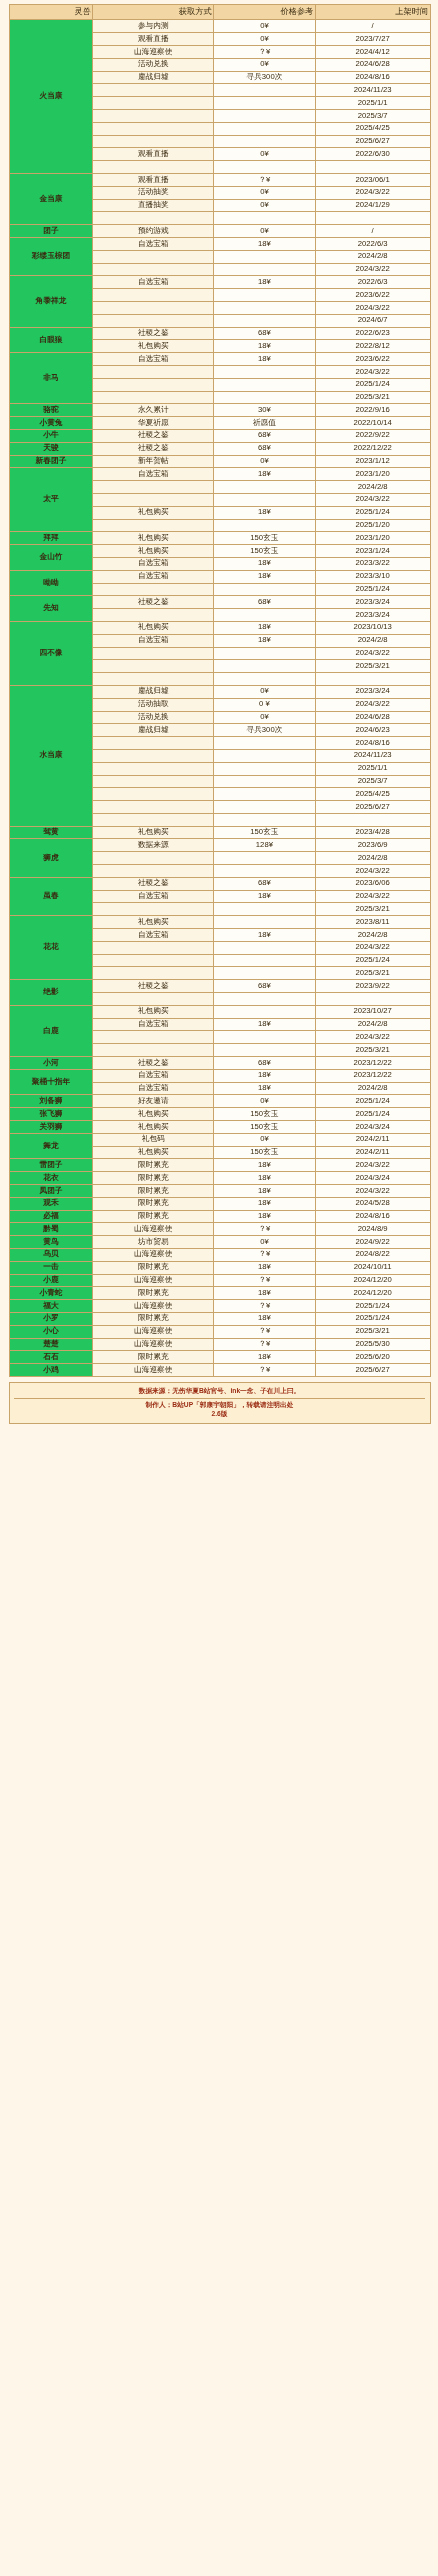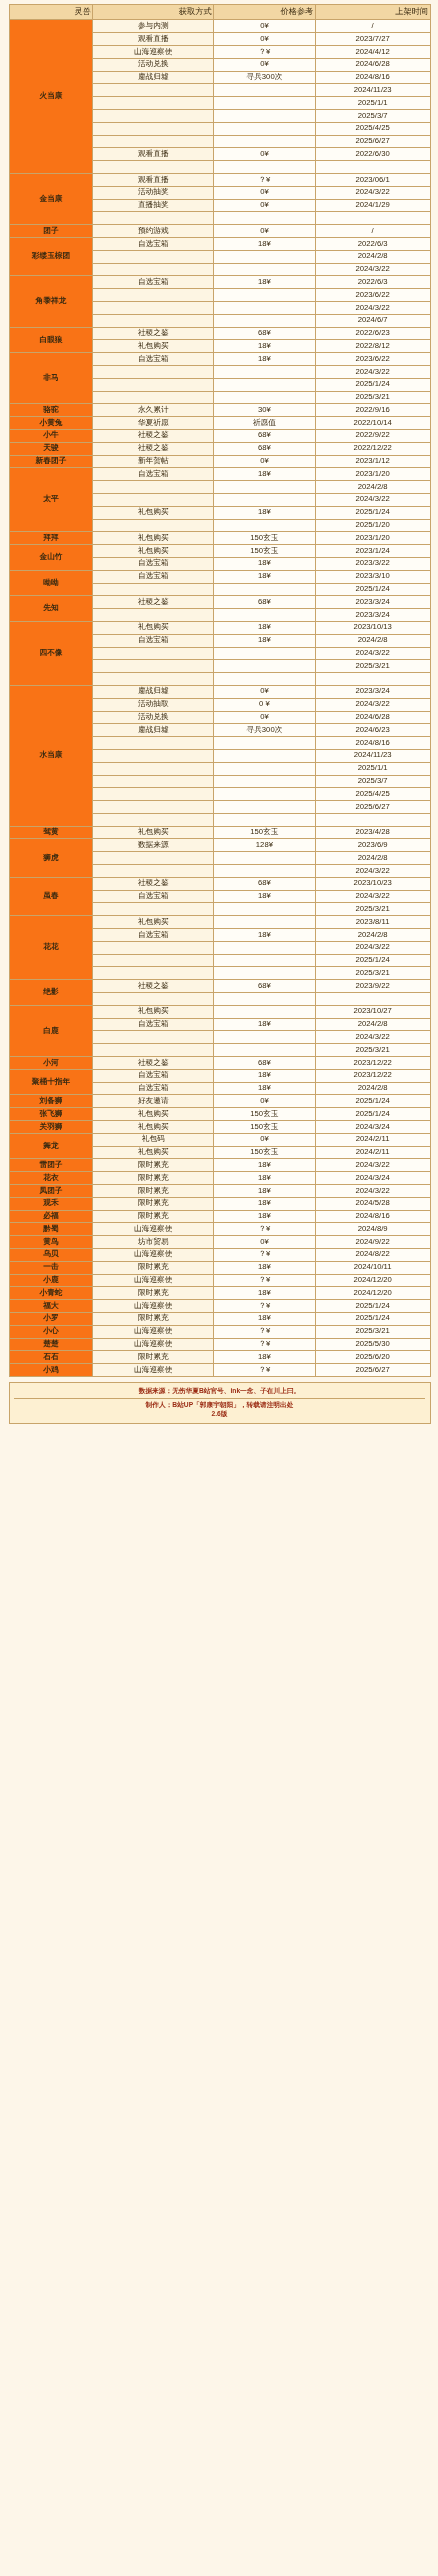--- a/index.html
+++ b/index.html
@@ -17,21 +17,21 @@
     line-height:8.8px;
   }
   table.main th{
     background:#f2d7a4;
     font-weight:normal;
     font-size:8.2px;
     height:12.4px;
     text-align:right;
   }
   td.pet{
-    background:#f97316;
+    background:#22c55e;
     font-weight:bold;
     font-size:8.2px;
   }
   td.method{background:#fdf5e3;}
   td.price{background:#fffdf7;}
   td.date{background:#fffdf7;font-size:7.2px;}
   .footer{
     width:422px;margin:5.2px auto 0 auto;
     border:0.5px solid #c8a46a;
     background:#fdf0d2;
@@ -413,21 +413,21 @@
         </tr>
         <tr>
           <td class="method"></td>
           <td class="price"></td>
           <td class="date">2024/3/22</td>
         </tr>
         <tr>
           <td class="pet" rowspan="3">虽春</td>
           <td class="method">社稷之鉴</td>
           <td class="price">68¥</td>
-          <td class="date">2023/10/23</td>
+          <td class="date">2023/6/06</td>
         </tr>
         <tr>
           <td class="method">自选宝箱</td>
           <td class="price">18¥</td>
           <td class="date">2024/3/22</td>
         </tr>
         <tr>
           <td class="method"></td>
           <td class="price"></td>
           <td class="date">2025/3/21</td>

